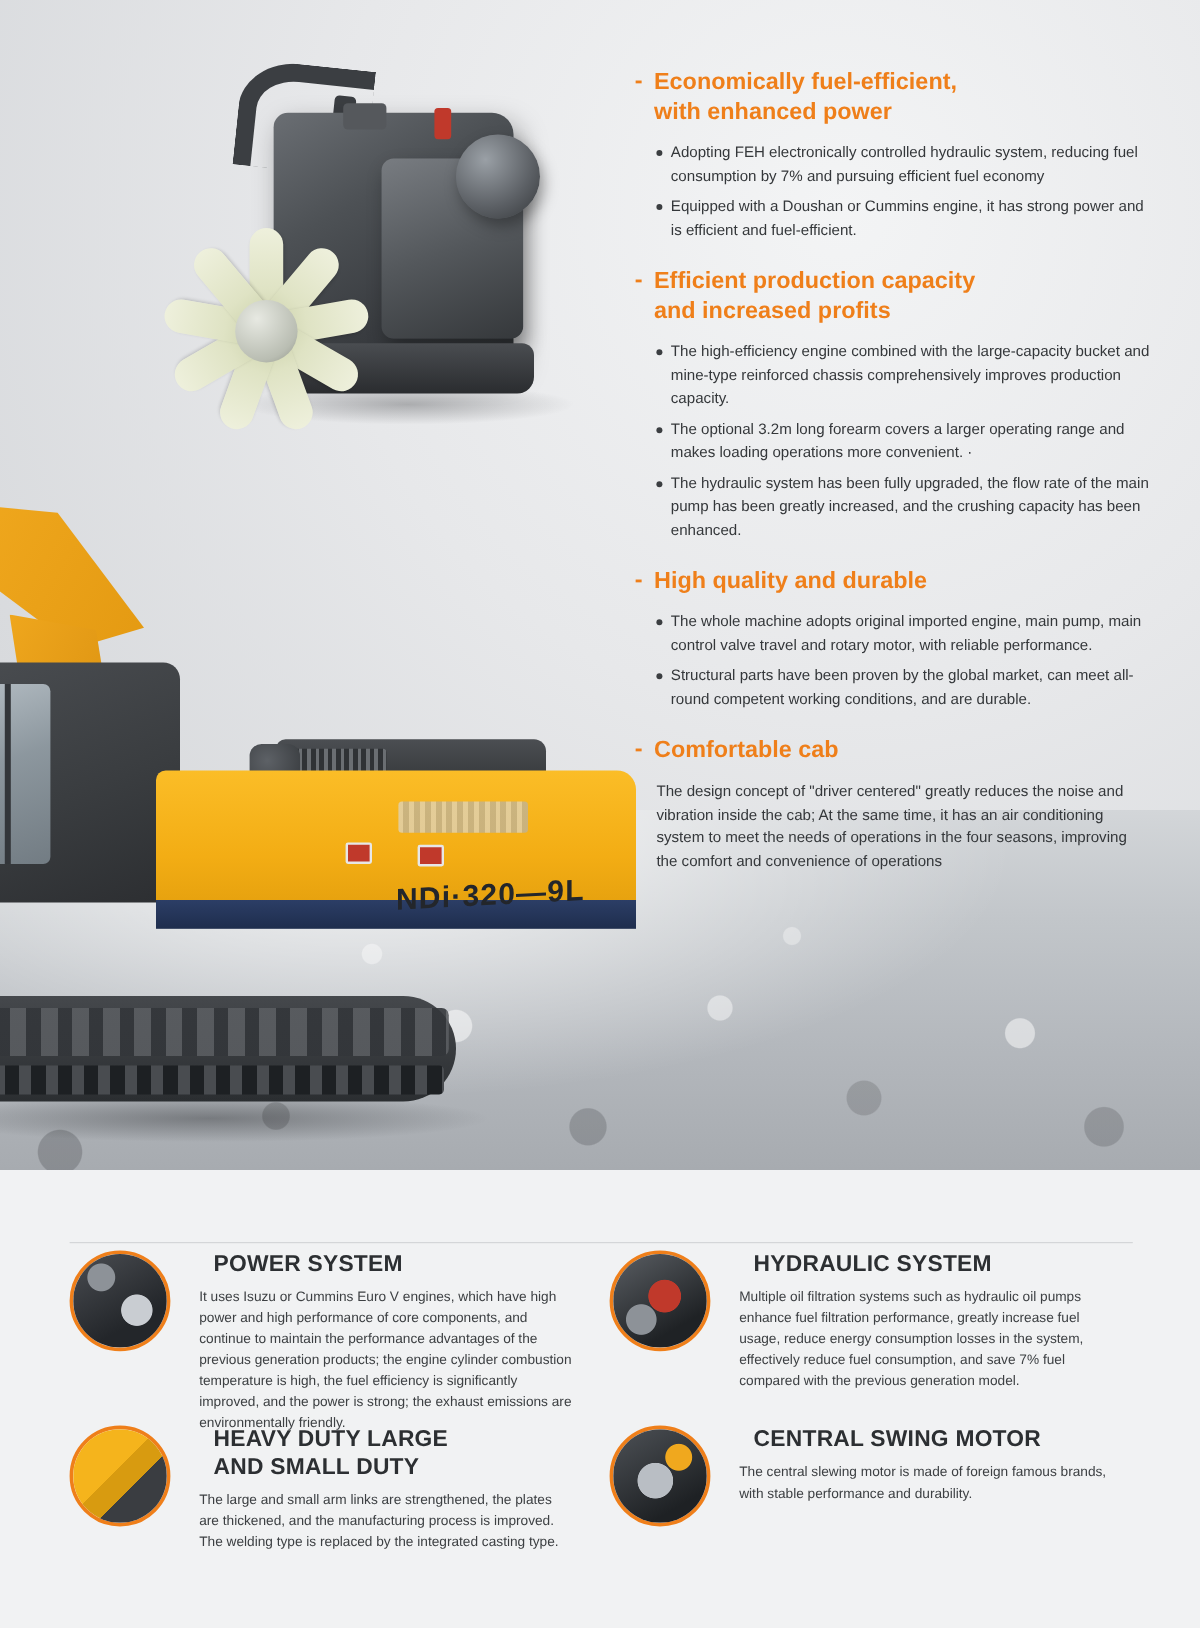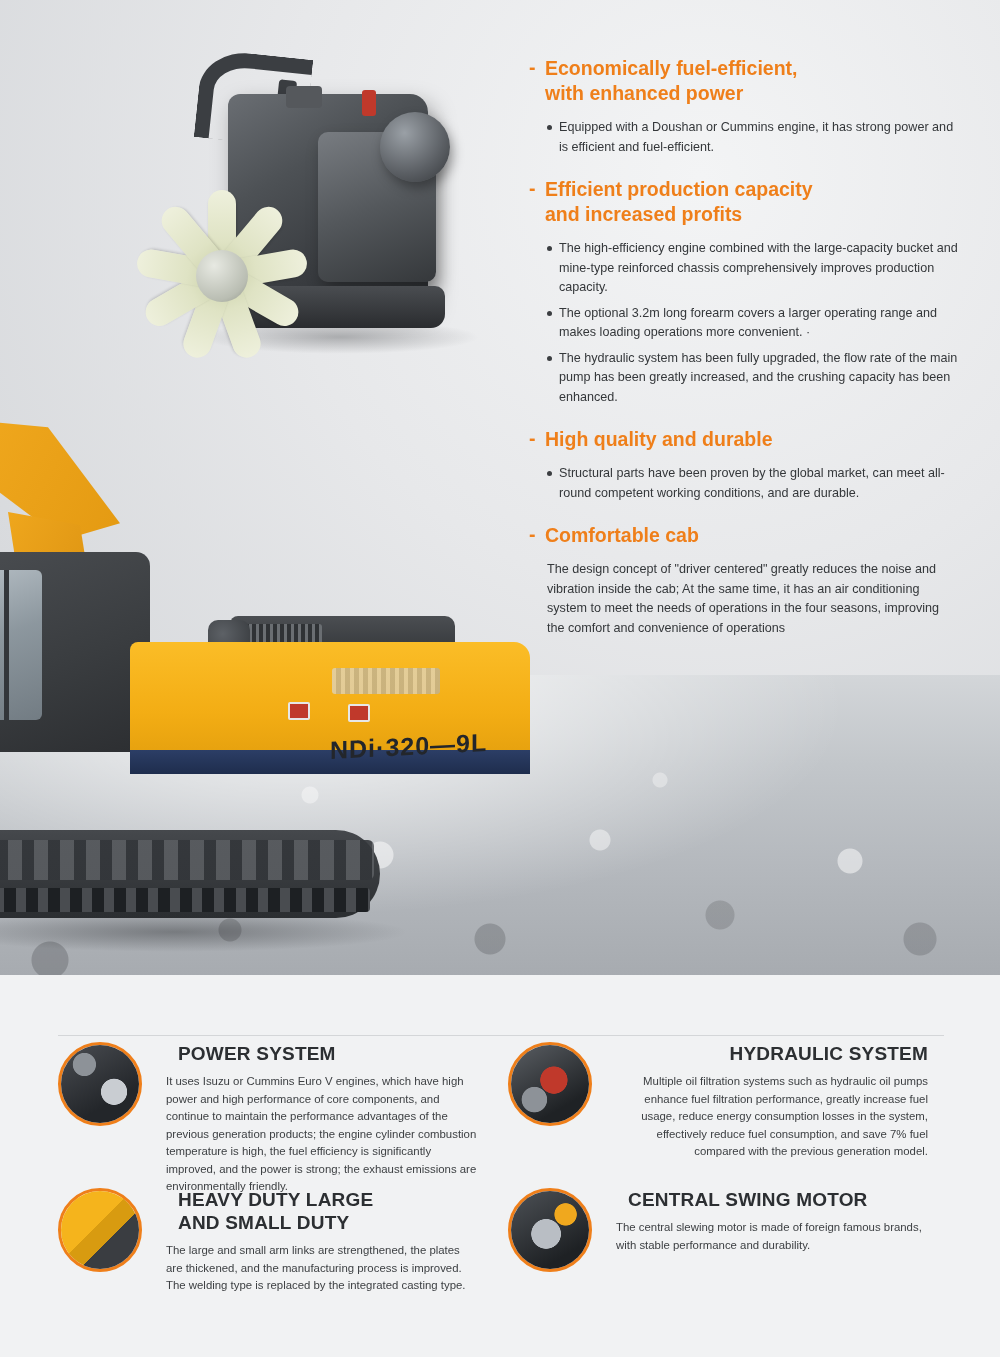--- a/index.html
+++ b/index.html
@@ -240,21 +240,21 @@
   }
   .feat .circle .ph { position:absolute; inset:0; }
   .feat .txt { margin-left:108px; }
   .feat h3 {
     margin:0 0 8px 12px; font-size:19px; line-height:23px; font-weight:bold; color:#2c2f32;
     letter-spacing:.2px;
   }
   .feat p { margin:0; font-size:11.4px; line-height:17.5px; color:#3d4043; }
 
   #feat-power { left:58px; top:1042px; }
-  #feat-hydraulic { left:508px; top:1042px;text-align:right; }
+  #feat-hydraulic { left:508px; top:1042px; }
   #feat-arms { left:58px; top:1188px; }
   #feat-swing { left:508px; top:1188px; }
 
   
   .ph-power{ background:
       radial-gradient(circle at 30% 25%, #8d9298 0 14%, transparent 15%),
       radial-gradient(circle at 68% 60%, #c9cdd2 0 18%, transparent 19%),
       linear-gradient(150deg,#4a4d52,#23262a 70%); }
   .ph-hyd{ background:
       radial-gradient(circle at 55% 45%, #c0392b 0 22%, transparent 23%),
@@ -323,20 +323,21 @@
   </div>
 
   <div id="right-col">
 
     <div class="blk">
       <h2>
         <span>Economically fuel-efficient,</span><br>
         <span>with enhanced power</span>
       </h2>
       <ul>
+        <li>Adopting FEH electronically controlled hydraulic system, reducing fuel consumption by 7% and pursuing efficient fuel economy</li>
         <li>Equipped with a Doushan or Cummins engine, it has strong power and is efficient and fuel-efficient.</li>
       </ul>
     </div>
 
     <div class="blk">
       <h2>
         <span>Efficient production capacity</span><br>
         <span>and increased profits</span>
       </h2>
       <ul>
@@ -344,20 +345,21 @@
         <li>The optional 3.2m long forearm covers a larger operating range and makes loading operations more convenient. ·</li>
         <li>The hydraulic system has been fully upgraded, the flow rate of the main pump has been greatly increased, and the crushing capacity has been enhanced.</li>
       </ul>
     </div>
 
     <div class="blk">
       <h2>
         <span>High quality and durable</span>
       </h2>
       <ul>
+        <li>The whole machine adopts original imported engine, main pump, main control valve travel and rotary motor, with reliable performance.</li>
         <li>Structural parts have been proven by the global market, can meet all-round competent working conditions, and are durable.</li>
       </ul>
     </div>
 
     <div class="blk">
       <h2>
         <span>Comfortable cab</span>
       </h2>
       <p class="plain">The design concept of "driver centered" greatly reduces the noise and vibration inside the cab; At the same time, it has an air conditioning system to meet the needs of operations in the four seasons, improving the comfort and convenience of operations</p>
     </div>

